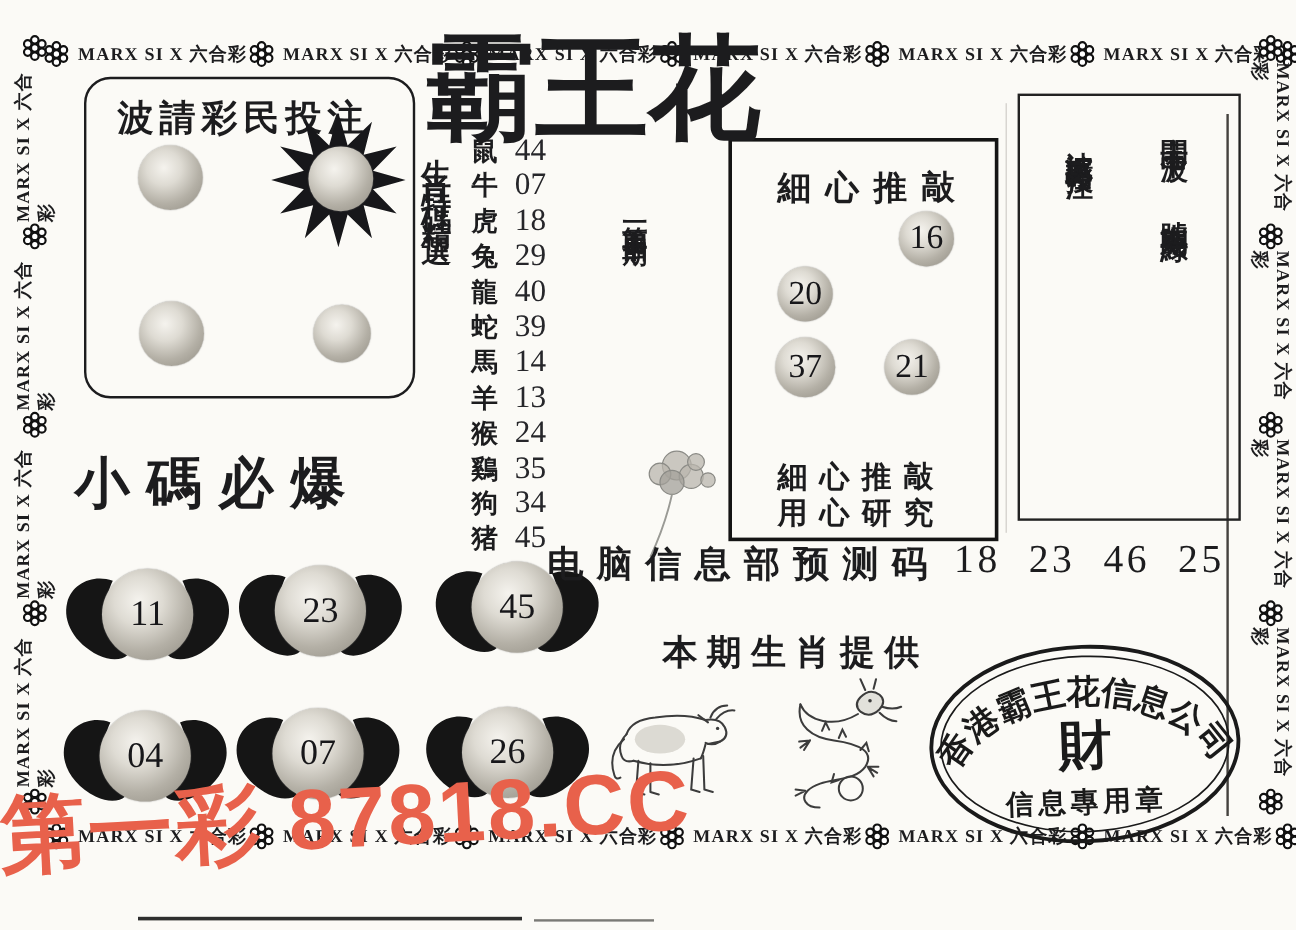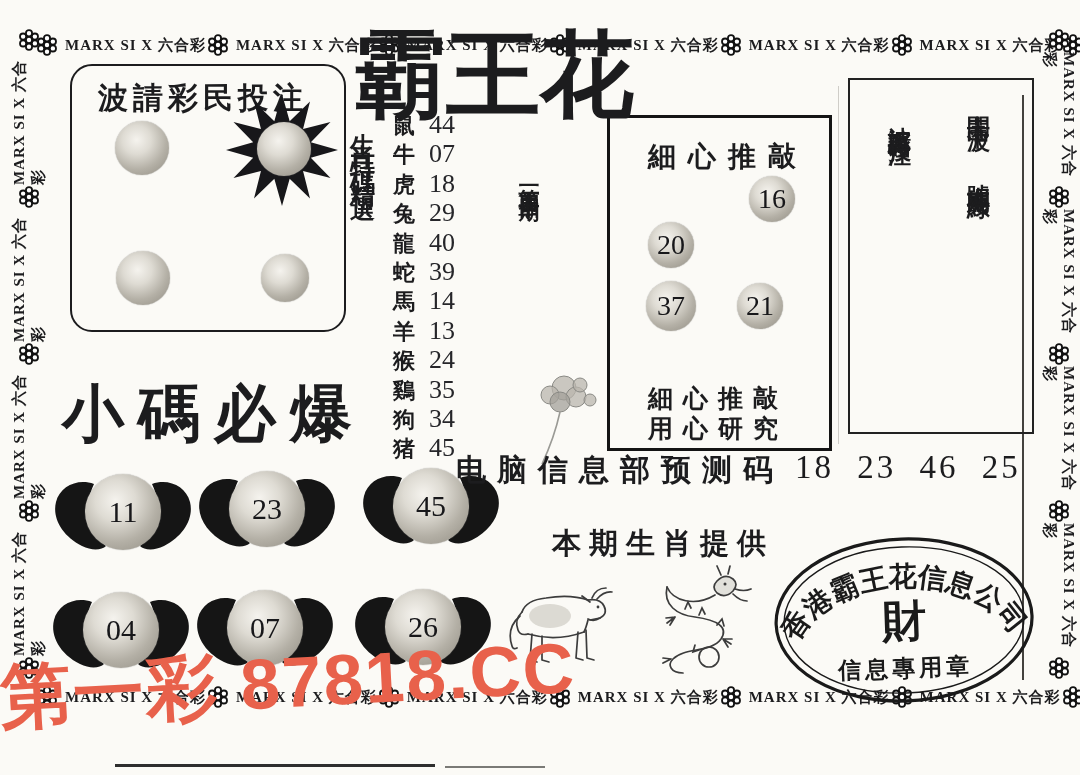--- a/index.html
+++ b/index.html
@@ -28,21 +28,21 @@
   .vcjk{writing-mode:vertical-rl;text-orientation:upright;letter-spacing:4px;}
   
   .big-title{left:352px;top:28px;width:368px;display:flex;justify-content:space-between;
              font-size:94px;font-weight:900;z-index:3;line-height:1;}
   .zodiac-label{left:346px;top:112px;font-size:25px;font-weight:bold;letter-spacing:13px;z-index:2;}
   .zodiac-list{left:393px;top:110px;z-index:2;}
   .zrow{display:flex;align-items:baseline;height:29.4px;}
   .zrow .animal{font-size:22px;font-weight:bold;width:28px;}
   .zrow .num{font-size:26px;margin-left:8px;color:#26262a;}
   .issue{left:515px;top:172px;font-size:21px;font-weight:bold;letter-spacing:2px;z-index:2;}
-  .smallcode-title{left:62px;top:372px;font-size:62px;font-weight:900;letter-spacing:14px;z-index:2;}
+  .smallcode-title{left:62px;top:372px;font-size:46px;font-weight:900;letter-spacing:14px;z-index:2;}
   .computer-line{left:456px;top:450px;font-size:30px;font-weight:bold;letter-spacing:11px;
                  font-family:"Liberation Sans",sans-serif;z-index:2;}
   .computer-nums{left:795px;top:449px;font-size:33px;letter-spacing:3px;word-spacing:12px;z-index:2;}
   .offer-label{left:552px;top:524px;font-size:29px;font-weight:600;letter-spacing:8px;z-index:2;}
   .footer-red{left:2px;top:662px;font-size:71px;font-weight:800;color:#e8614b;
               font-family:"Liberation Sans",sans-serif;letter-spacing:2px;transform:rotate(-3deg);
               transform-origin:left bottom;z-index:6;white-space:nowrap;line-height:1;}
   .footer-notice{left:696px;top:704px;font-size:28px;font-weight:600;letter-spacing:1px;z-index:6;}
   
   .ingot{width:150px;height:102px;z-index:2;}

